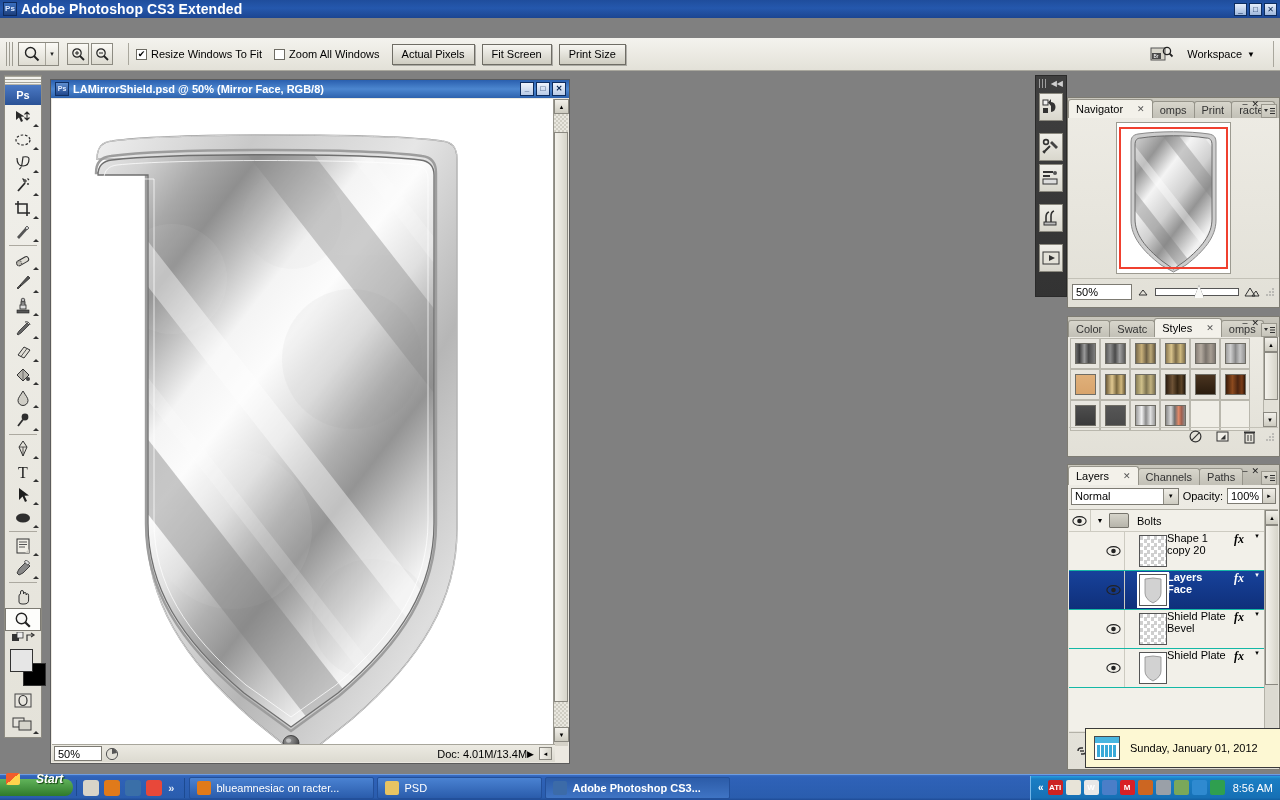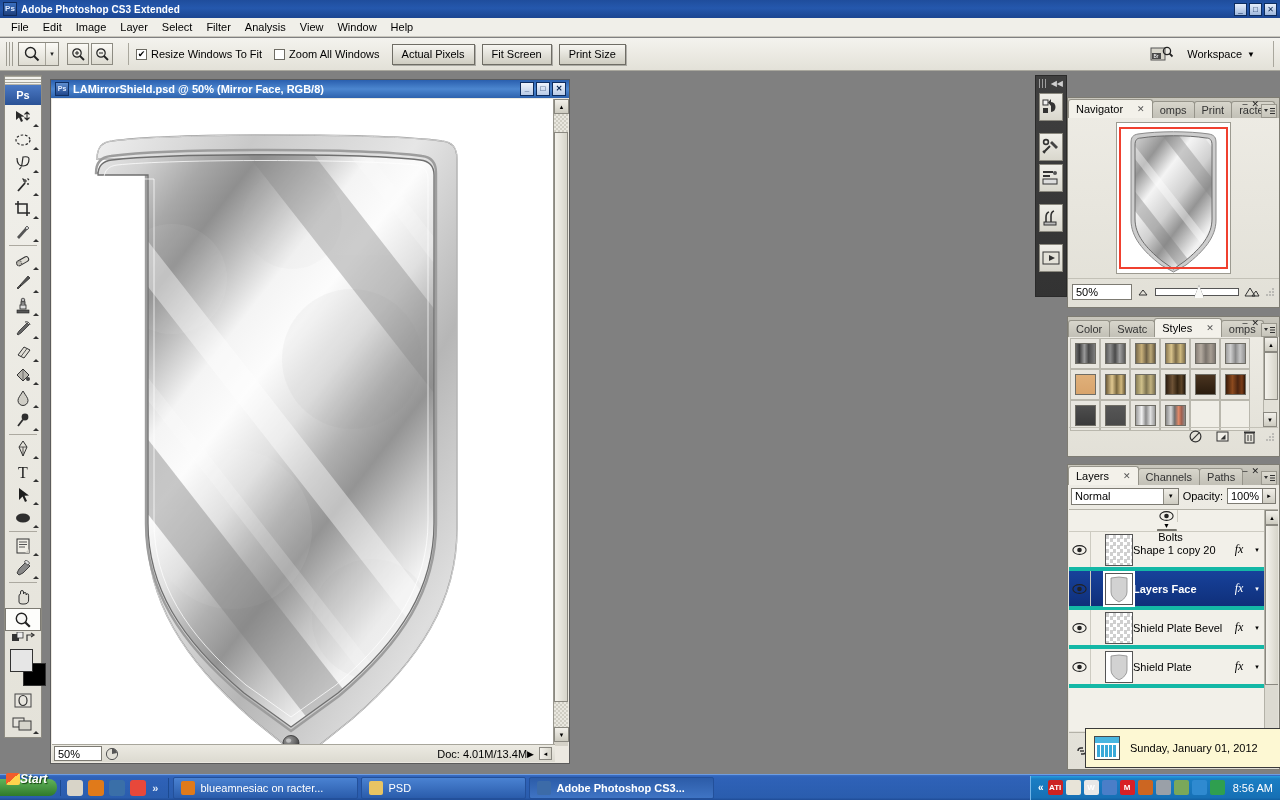--- a/index.html
+++ b/index.html
@@ -17,21 +17,21 @@
     position: absolute; left: 0; top: 0; width: 1280px; height: 18px;
     background: linear-gradient(to bottom, #1f4d9c 0%, #2558ad 45%, #1b4591 100%);
     display: flex; align-items: center; color: #fff;
   }
   .titlebar .psicon {
     width: 14px; height: 14px; margin: 0 4px 0 3px;
     background: linear-gradient(to bottom,#3a6fbf,#1d3f7d);
     border: 1px solid #0e2a5c; color: #dce8ff;
     font-size: 8px; font-weight: bold; text-align: center; line-height: 12px;
   }
-  .titlebar .apptitle { font-weight: bold; font-size: 10px; letter-spacing: 0.1px; }
+  .titlebar .apptitle { font-weight: bold; font-size: 14px; letter-spacing: 0.1px; }
   .titlebar .winbtns { margin-left: auto; display: flex; gap: 2px; padding-right: 3px; }
   .winbtn {
     width: 13px; height: 13px; background: linear-gradient(to bottom,#e6eefb,#9fb8dd);
     border: 1px solid #0d2c5e; color: #06224f; font-size: 8px; line-height: 11px;
     text-align: center; font-family: "Liberation Sans", sans-serif;
   }
 
   
   .menubar {
     position: absolute; left: 0; top: 18px; width: 1280px; height: 19px;
@@ -204,55 +204,55 @@
     background: linear-gradient(to bottom,#f0eee7,#ceccc2); border-left: 1px solid #8d8b82;
     display:flex;align-items:center;justify-content:center;font-size:7px; }
   .numfield { width: 36px; height: 16px; background: #fff; border: 1px solid #7d7b73;
     font-size: 11px; text-align: center; line-height: 15px; }
   .stepper { width: 13px; height: 16px; background: linear-gradient(to bottom,#f0eee7,#ceccc2);
     border: 1px solid #7d7b73; border-left: none; display:flex;align-items:center;justify-content:center;font-size:7px;}
   .lp-row2 { height: 20px; display: flex; align-items: center; padding: 0 3px; gap: 5px; }
   .lock-icons { display: flex; gap: 5px; align-items: center; }
   .layerlist { position: absolute; left: 1px; right: 1px; top: 44px; bottom: 38px;
     background: #f2f0e9; border-top: 1px solid #b4b2a8; overflow: hidden; }
-  .layerrow { height: 39px; display: flex; align-items: center;
-    border-bottom: 4px solid #14b8a6; background: #f2f0e9; }
+  .layerrow { height: 39px; display: flex; 
+    border-bottom: 1px solid #14b8a6; background: #f2f0e9; padding-left: 34px; }
   .layerrow.selected { background: linear-gradient(to bottom,#17429b,#0f2f7a); color: #fff; }
   .eyecell { width: 22px; height: 100%; display: flex; align-items: center; justify-content: center;
     border-right: 1px solid #cdcbc1; }
   .thumbcell { width: 42px; display: flex; align-items: center; justify-content: center; }
   .lthumb { width: 28px; height: 32px; border: 1px solid #555;
     background: repeating-conic-gradient(#fff 0 25%, #cfcfcf 0 50%) 0 0/7px 7px; }
   .lthumb.sel-outline { outline: 2px solid #fff; outline-offset: 0px; }
   .lname { flex: 1; font-size: 11px; }
   .layerrow.selected .lname { font-weight: bold; }
   .fxcell { width: 22px; text-align: center; font-style: italic; font-size: 12px;
-    font-family: "Liberation Serif", serif; font-weight: normal; }
+    font-family: "Liberation Serif", serif; font-weight: bold; }
   .expcell { width: 14px; text-align: center; font-size: 7px; }
-  .grouprow { height: 22px; display: flex; align-items: center; border-bottom: 1px solid #cdcbc1; flex-direction: column;}
+  .grouprow { height: 22px; display: flex; align-items: center; border-bottom: 1px solid #cdcbc1;}
   .foldericon { width: 20px; height: 15px; background: linear-gradient(to bottom,#d6d4ca,#b6b4aa);
     border: 1px solid #76746c; border-radius: 1px 2px 1px 1px; }
   .layers-scroll { position: absolute; right: 0; top: 0; width: 14px; bottom: 0;
     background: #dcdad1; border-left: 1px solid #b4b2a8; }
 
   
   .tooltip { position: absolute; left: 1085px; top: 728px; width: 197px; height: 40px;
     background: #fdf8d3; border: 1px solid #3a3a3a; display: flex; align-items: center;
     padding-left: 8px; gap: 10px; font-size: 11px; z-index: 60; }
   .calicon { width: 26px; height: 24px; background: #fff; border: 1px solid #4a4a4a; position: relative; }
   .calicon .top { position: absolute; left: 0; top: 0; right: 0; height: 6px; background: #49b6e0; }
   .calicon .grid { position: absolute; left: 2px; top: 8px; right: 2px; bottom: 2px;
     background: repeating-linear-gradient(to right,#39a9d8 0 3px,#fff 3px 4px),
                 repeating-linear-gradient(to bottom,#39a9d8 0 3px,#fff 3px 4px); }
 
   
   .taskbar { position: absolute; left: 0; bottom: 0; width: 1280px; height: 26px;
     background: linear-gradient(to bottom,#3b6ec4 0%,#2f62b8 8%,#2a5dae 90%,#1f4c96 100%);
     display: flex; align-items: center; border-top: 1px solid #6f9de0; }
-  .startbtn { height: 16px; display: flex; align-items: center; gap: 0; padding: 0 10px 17px 6px;
+  .startbtn { height: 16px; display: flex; align-items: center; gap: 16px; padding: 0 10px 17px 6px;
     background: linear-gradient(to bottom,#61b35a,#2f7a2b);
     border-radius: 0 8px 8px 0; color: #fff; font-weight: bold; font-style: italic; font-size: 12px;
     text-shadow: 1px 1px 1px #14420f; }
   .flag { width: 14px; height: 12px; background:
     linear-gradient(to bottom right,#f25c2b 0 48%, #ffd34d 48% 100%); border-radius: 2px; }
   .ql { display: flex; align-items: center; gap: 5px; padding: 0 6px; margin-left: 3px;
     border-left: 1px solid #1c4a91; }
   .qlicon { width: 16px; height: 16px; border-radius: 3px; }
   .tbsep { width: 1px; height: 20px; background: #1c4a91; margin: 0 4px; }
   .tbtask { height: 22px; display: flex; align-items: center; gap: 5px; padding: 0 7px;
@@ -276,32 +276,20 @@
   <div class="titlebar">
     <div class="psicon">Ps</div>
     <span class="apptitle">Adobe Photoshop CS3 Extended</span>
     <div class="winbtns">
       <div class="winbtn">_</div>
       <div class="winbtn">□</div>
       <div class="winbtn">✕</div>
     </div>
   </div>
 
-  <div class="menubar" id="menubar">
-      <div class="mi">File</div>
-      <div class="mi">Edit</div>
-      <div class="mi">Image</div>
-      <div class="mi">Layer</div>
-      <div class="mi">Select</div>
-      <div class="mi">Filter</div>
-      <div class="mi">Analysis</div>
-      <div class="mi">View</div>
-      <div class="mi">Window</div>
-      <div class="mi">Help</div>
-    </div>
 
   <div class="optionsbar">
     <div class="ob-grip"></div>
     <div class="toolwell">
       <div class="tw-icon">
         <svg width="18" height="18" viewBox="0 0 18 18">
             <circle cx="7.5" cy="7.5" r="5" fill="none" stroke="#222" stroke-width="1.4"></circle>
             <line x1="11" y1="11" x2="15.5" y2="15.5" stroke="#222" stroke-width="2"></line>
           </svg>
       </div>

